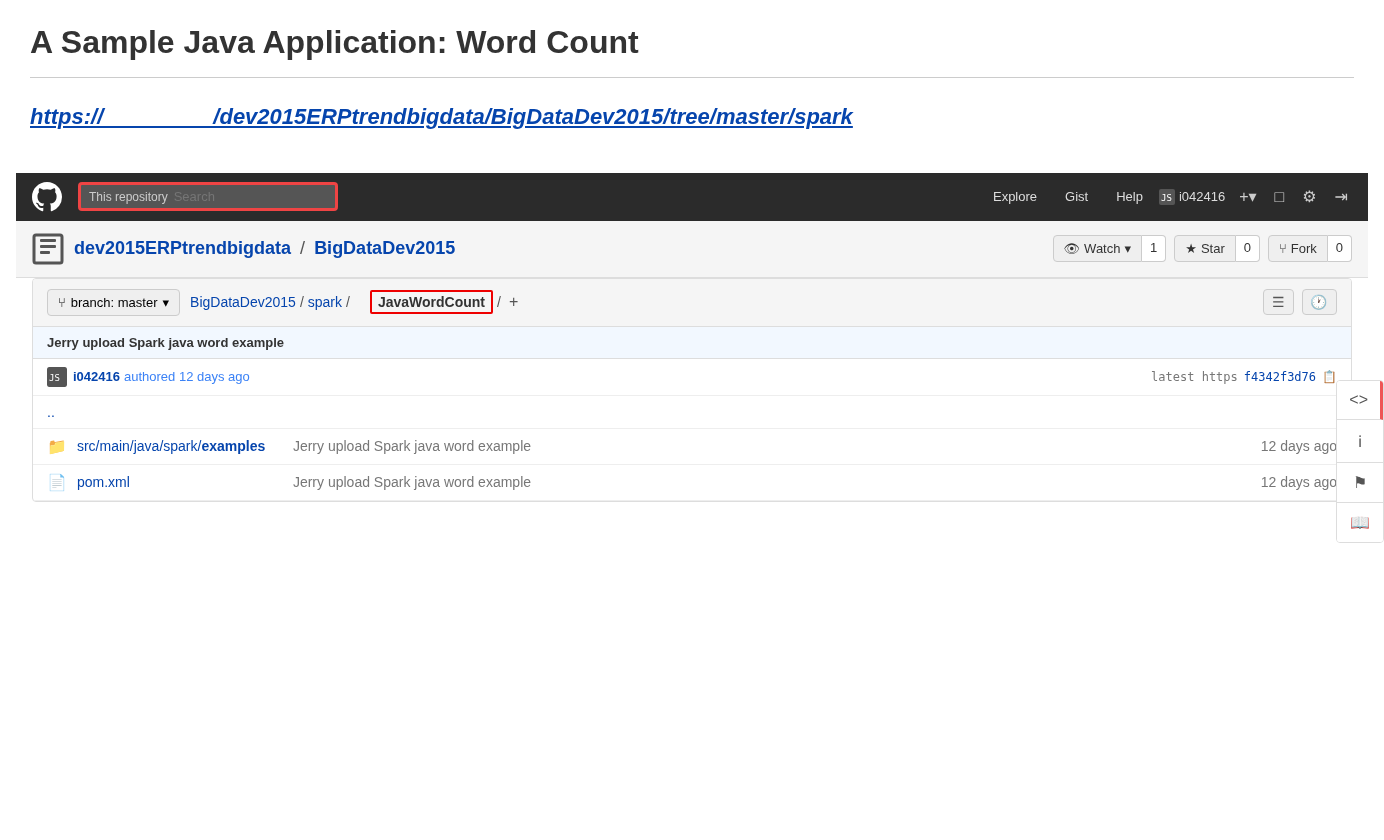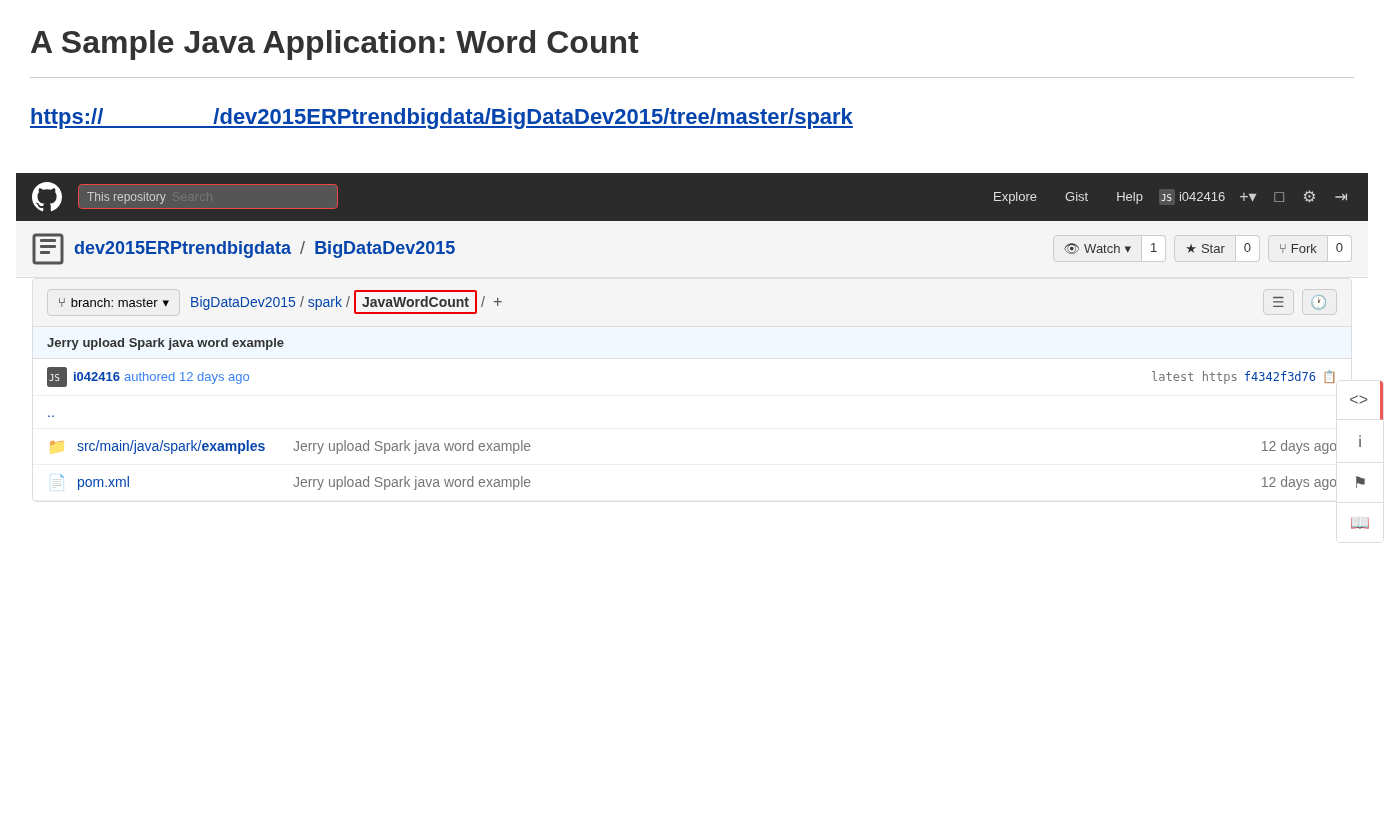--- a/index.html
+++ b/index.html
@@ -5,26 +5,26 @@
     * { box-sizing: border-box; margin: 0; padding: 0; }
     body { font-family: -apple-system, BlinkMacSystemFont, "Segoe UI", Helvetica, Arial, sans-serif; background: #fff; color: #333; font-size: 14px; }
 
     
     .page-title-section { padding: 24px 40px 16px 30px; }
     .page-title { font-size: 32px; font-weight: 700; color: #333; }
     .page-divider { border: none; border-top: 1px solid #ccc; margin: 0 30px; }
 
     
     .url-section { padding: 24px 30px; }
-    .url-link { font-size: 22px; font-weight: 700; color: #0645ad; text-decoration: underline; cursor: pointer; line-height: 1.4; word-break: break-all; }
+    .url-link { font-size: 22px; font-weight: 700; color: #0645ad; text-decoration: underline; cursor: pointer; line-height: 1.4; word-break: break-all; font-style: italic; }
 
     
     .gh-navbar { background: #2b2b2b; padding: 0 16px; height: 48px; display: flex; align-items: center; gap: 16px; }
     .gh-logo { width: 30px; height: 30px; flex-shrink: 0; }
-    .gh-search-wrapper { display: flex; align-items: center; background: #555; border: 1px solid #ef4444; border-radius: 4px; padding: 4px 8px; gap: 6px; min-width: 260px; }
+    .gh-search-wrapper { display: flex; align-items: center; background: #555; border: 3px solid #ef4444; border-radius: 4px; padding: 4px 8px; gap: 6px; min-width: 260px; }
     .gh-search-label { color: #ccc; font-size: 12px; }
     .gh-search-input { background: transparent; border: none; outline: none; color: #ccc; font-size: 13px; width: 140px; }
     .gh-nav-links { display: flex; gap: 28px; flex: 1; justify-content: flex-end; }
     .gh-nav-link { color: #ddd; font-size: 13px; cursor: pointer; text-decoration: none; }
     .gh-nav-right { display: flex; align-items: center; gap: 10px; margin-left: auto; }
     .gh-user-badge { display: flex; align-items: center; gap: 4px; color: #ddd; font-size: 13px; cursor: pointer; }
     .gh-icon-btn { color: #ccc; font-size: 16px; cursor: pointer; padding: 4px; }
 
     
     .repo-header { display: flex; align-items: center; padding: 12px 16px; border-bottom: 1px solid #ddd; background: #f5f5f5; }
@@ -39,21 +39,21 @@
     .action-group { display: flex; align-items: stretch; }
     .action-group .action-btn { border-radius: 4px 0 0 4px; }
 
     
     .file-browser { margin: 0 16px 0 16px; border: 1px solid #ddd; border-radius: 4px; overflow: hidden; }
     .file-browser-header { display: flex; align-items: center; padding: 10px 14px; background: #f5f5f5; border-bottom: 1px solid #ddd; gap: 10px; }
     .branch-btn { display: flex; align-items: center; gap: 5px; padding: 5px 10px; border: 1px solid #ccc; border-radius: 4px; background: #efefef; font-size: 13px; cursor: pointer; }
     .breadcrumb-path { flex: 1; font-size: 14px; display: flex; align-items: center; gap: 4px; }
     .breadcrumb-link { color: #0645ad; text-decoration: none; font-weight: 400; }
     .breadcrumb-sep { color: #555; }
-    .breadcrumb-current { font-weight: 700; padding: 2px 6px; border: 2px solid #e00; border-radius: 2px; }
+    .breadcrumb-current { font-weight: 700; padding: 2px 6px; border: 2px solid #e00; border-radius: 2px; margin-left: 16px; }
     .breadcrumb-plus { color: #555; font-size: 16px; cursor: pointer; margin-left: 4px; }
     .header-icons { display: flex; gap: 8px; }
     .header-icon-btn { padding: 4px 8px; border: 1px solid #ccc; border-radius: 4px; background: #efefef; cursor: pointer; font-size: 14px; color: #555; }
 
     
     .commit-bar { padding: 8px 14px; background: #f2f8ff; border-bottom: 1px solid #ddd; font-size: 13px; color: #555; }
     .commit-msg { font-weight: 600; color: #333; }
 
     
     .author-row { display: flex; align-items: center; padding: 8px 14px; border-bottom: 1px solid #eee; background: #fff; font-size: 13px; }

